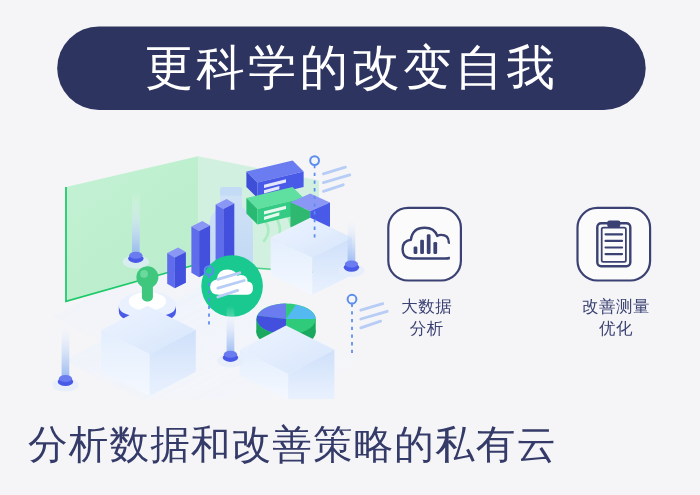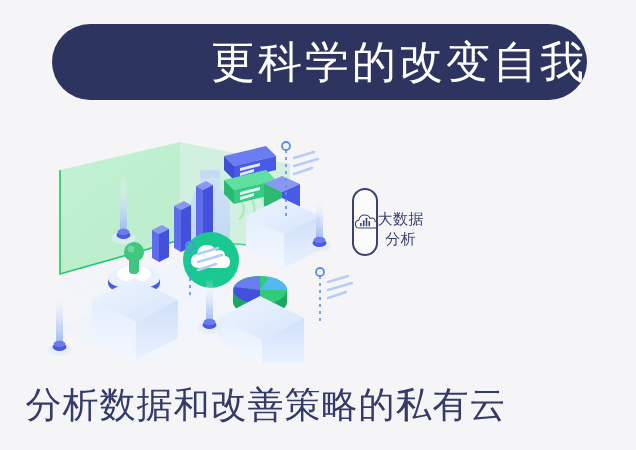--- a/index.html
+++ b/index.html
@@ -15,21 +15,21 @@
 
   
   #title-banner {
     position: absolute;
     left: 52px; top: 24px;
     width: 535px; height: 76px;
     background: #2e3460;
     border-radius: 38px;
     display: flex;
     align-items: center;
-    justify-content: flex-end;
+    justify-content: center;
   }
   #title-banner .title-text {
     color: #ffffff;
     font-size: 44px;
     letter-spacing: 3px;
     font-weight: 500;
     line-height: 1;
     white-space: nowrap;
   }
 
@@ -45,22 +45,21 @@
   #features {
     position: absolute;
     left: 352px; top: 188px;
     width: 244px;
     display: flex;
     justify-content: space-between;
   }
   .feature {
     width: 72px;
     display: flex;
-    flex-direction: row;
-    align-items: center;
+    flex-direction: column;
   }
   .feature-icon {
     width: 68px; height: 68px;
     border: 2.2px solid #3b4273;
     border-radius: 19px;
     display: flex;
     align-items: center;
     justify-content: center;
     background: #fbfbfc;
     overflow: hidden;
@@ -304,17 +303,36 @@
           <rect x="31" y="18" width="3.4" height="11" rx="1.2"></rect>
         </g>
       </svg>
     </div>
     <div class="feature-label">
       <div>大数据</div>
       <div>分析</div>
     </div>
   </div>
 
+  <div class="feature">
+    <div class="feature-icon">
+      <svg width="40" height="46" viewBox="0 0 40 46">
+        <rect x="5" y="4" width="30" height="39" rx="3.5" fill="none" stroke="#3b4273" stroke-width="2.2"></rect>
+        <rect x="9" y="8" width="22" height="31" rx="1.5" fill="none" stroke="#3b4273" stroke-width="1.6"></rect>
+        <rect x="14" y="1.5" width="12" height="6" rx="2" fill="#3b4273"></rect>
+        <g stroke="#3b4273" stroke-width="2" stroke-linecap="round">
+          <line x1="12.5" y1="14" x2="27.5" y2="14"></line>
+          <line x1="12.5" y1="20" x2="27.5" y2="20"></line>
+          <line x1="12.5" y1="26" x2="27.5" y2="26"></line>
+          <line x1="12.5" y1="32" x2="27.5" y2="32"></line>
+        </g>
+      </svg>
+    </div>
+    <div class="feature-label">
+      <div>改善测量</div>
+      <div>优化</div>
+    </div>
+  </div>
 
 
 </div>
 
 <div id="tagline">分析数据和改善策略的私有云</div>
 
 </body></html>

